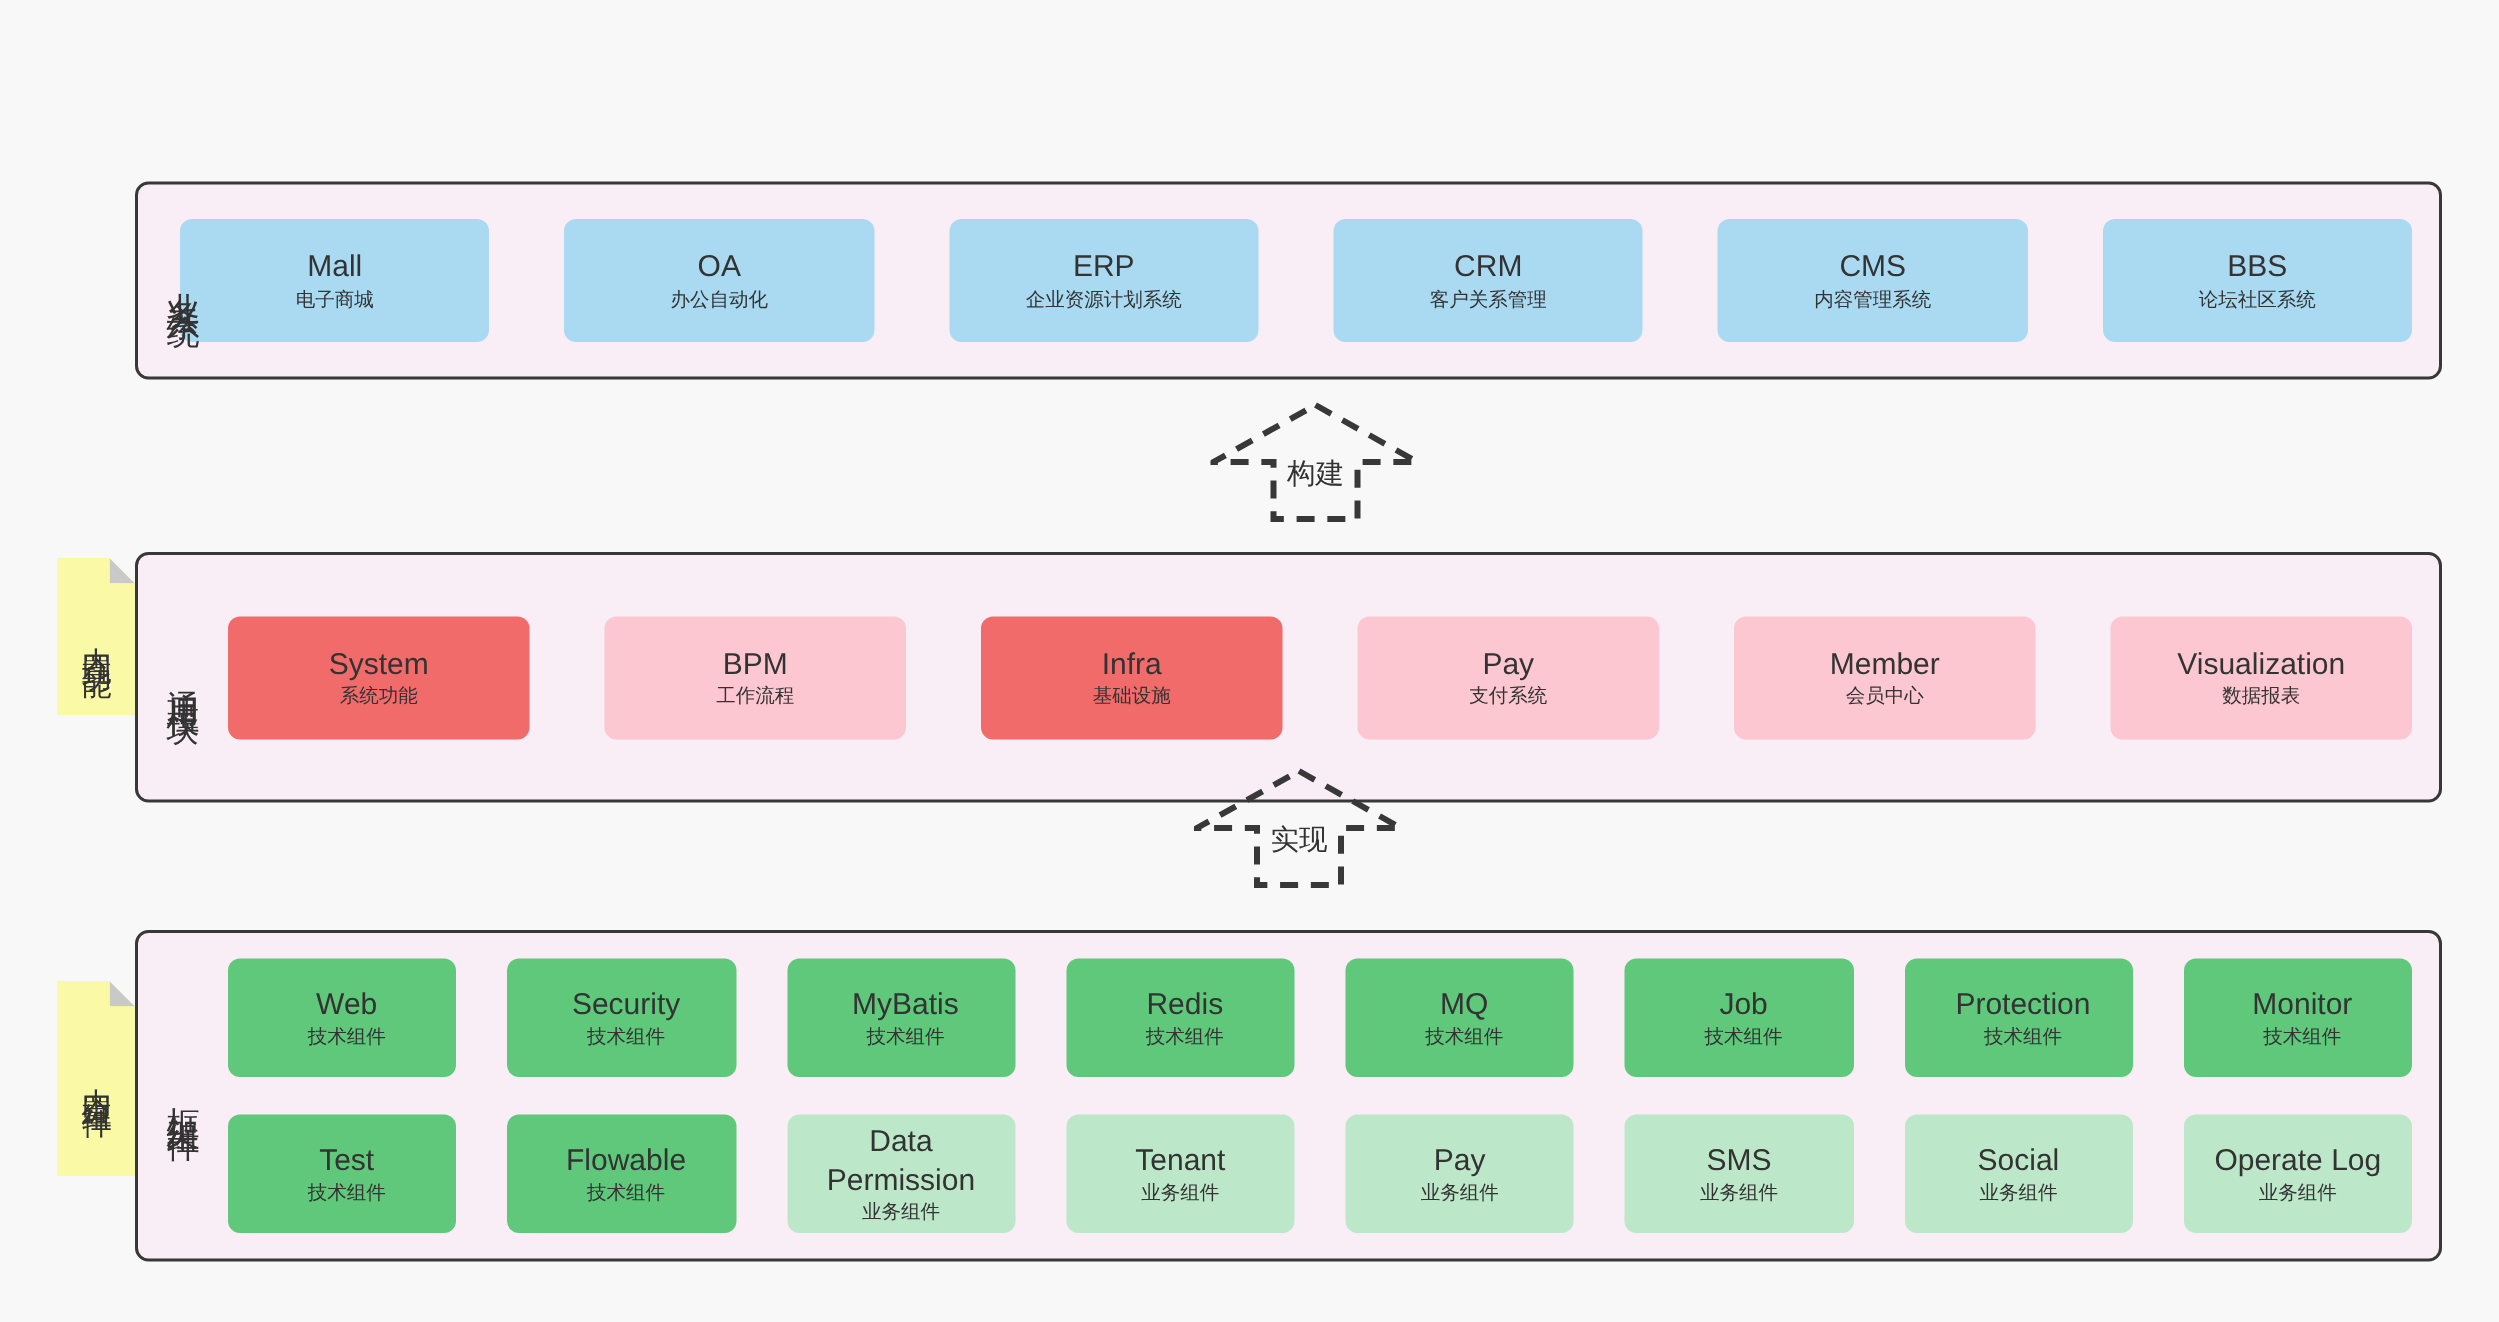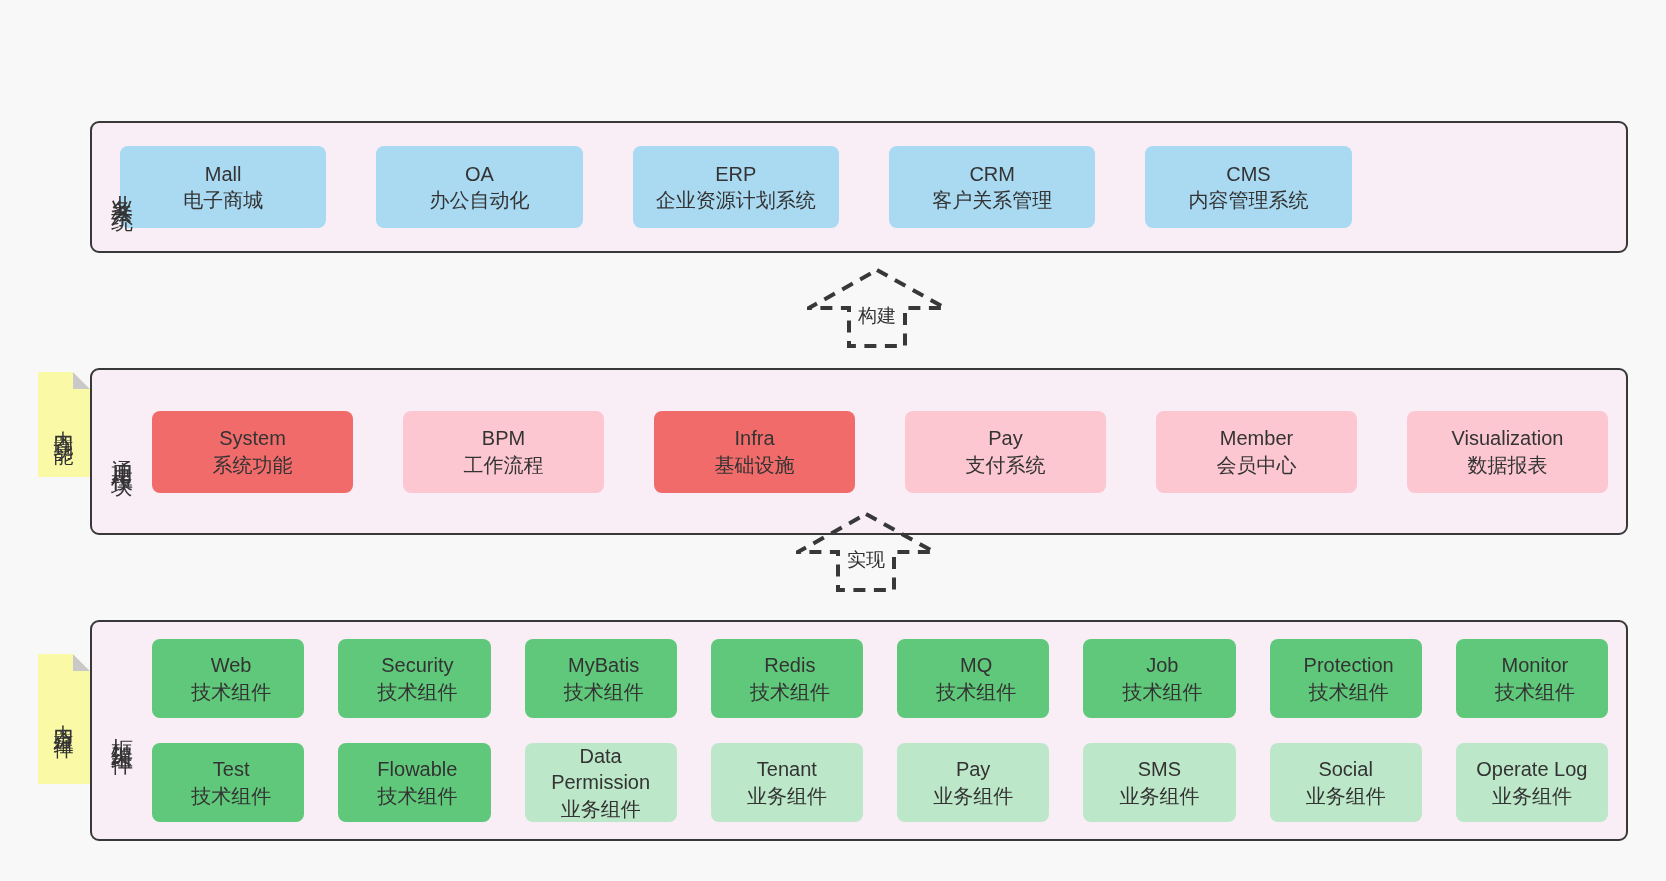--- a/index.html
+++ b/index.html
@@ -40,21 +40,21 @@
   
   .box{
     border-radius:8px;
     display:flex;flex-direction:column;align-items:center;justify-content:center;
     text-align:center;color:var(--c-text,#333);
     line-height:1.32;padding:4px 6px;box-sizing:border-box;
   }
   .band-1 .box,.band-2 .box{height:82px;}
   .band-3 .box{height:79px;}
   .box .name{font-size:20px;}
-  .box .desc{font-size:20px;}
+  .box .desc{font-size:13px;font-family:Liberation Mono, monospace;}
   .band-3 .box .name{max-width:118px;}
   .v-blue{background:var(--c-blue,#a9daf2);}
   .v-red{background:var(--c-red,#f16b6b);}
   .v-pink{background:var(--c-pink,#fcc7d0);}
   .v-green{background:var(--c-green,#5fc87a);padding-left:12px;}
   .v-lightgreen{background:var(--c-lightgreen,#bce7c8);}
   
   .arrow{position:absolute;width:140px;height:80px;}
   .arrow-1{left:807px;top:268px;}
   .arrow-2{left:796px;top:512px;}
@@ -111,20 +111,24 @@
         <span class="desc">企业资源计划系统</span>
       </div>
       <div class="box v-blue">
         <span class="name">CRM</span>
         <span class="desc">客户关系管理</span>
       </div>
       <div class="box v-blue">
         <span class="name">CMS</span>
         <span class="desc">内容管理系统</span>
       </div>
+      <div class="box v-blue">
+        <span class="name">BBS</span>
+        <span class="desc">论坛社区系统</span>
+      </div>
     </div>
   </section>
 
   <div class="arrow arrow-1">
     <svg width="140" height="80" viewBox="0 0 140 80">
       <polygon class="arrow-shape" points="70,2 138,40 98,40 98,78 42,78 42,40 2,40"></polygon>
     </svg>
     <span class="arrow-label">构建</span>
   </div>
 

